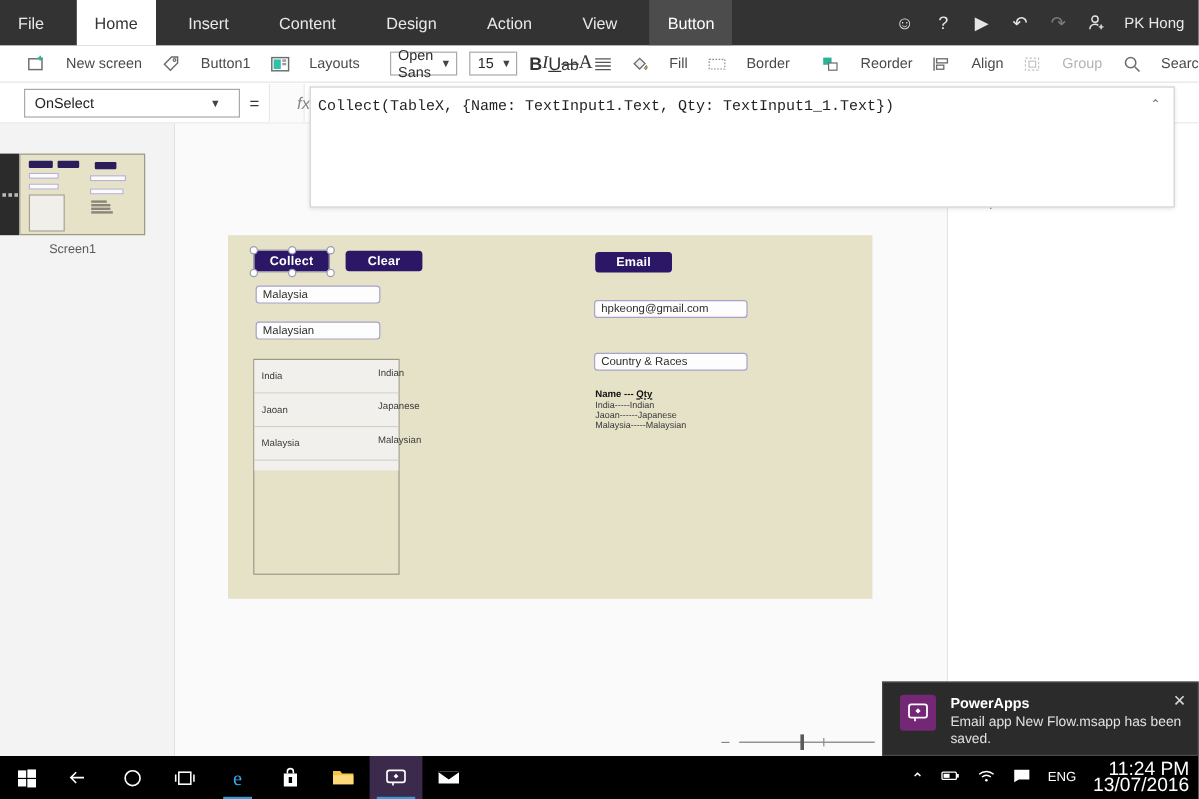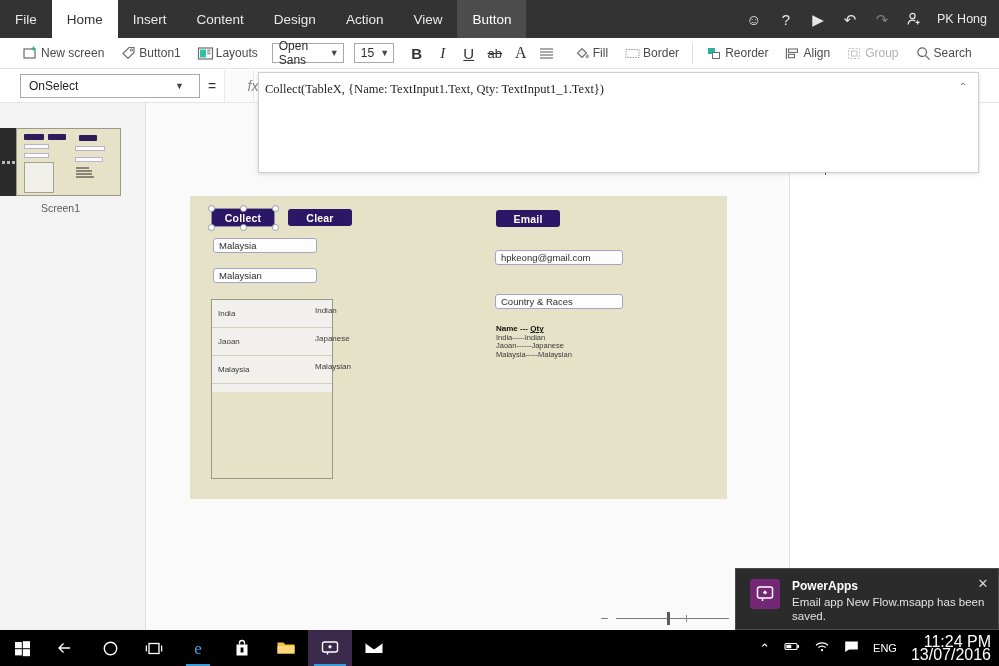--- a/index.html
+++ b/index.html
@@ -8,21 +8,21 @@
     overflow: hidden;
     font-family: "Liberation Sans", sans-serif;
     background: #ffffff;
   }
   #app { position: relative; width: 999px; height: 666px; }
 
   
   .tabbar {
     position: absolute; left: 0; top: 0; width: 999px; height: 38px;
     background: #333333;
-    display: flex; align-items: stretch;
+    display: flex; align-items: stretch; gap: 12px;
   }
   .tab {
     padding: 0 15px; display: flex; align-items: center;
     color: #e9e9e9; font-size: 13.5px; height: 38px;
     cursor: default; white-space: nowrap;
   }
   .tab.active { background: #ffffff; color: #333333; }
   .tab.ctx { background: #4c4c4c; color: #ffffff; }
   .tabbar-right {
     margin-left: auto; display: flex; align-items: center;
@@ -36,21 +36,21 @@
   .tb-icon.dim { color: #7d7d7d; }
   .user-name { font-size: 12.5px; color: #e9e9e9; white-space: nowrap; }
 
   
   .ribbon {
     position: absolute; left: 0; top: 38px; width: 999px; height: 31px;
     background: #ffffff; border-bottom: 1px solid #e2e2e2;
     display: flex; align-items: center; padding-left: 14px;
   }
   .rb-item {
-    display: flex; align-items: center; gap: 2px;
+    display: flex; align-items: center; gap: 16px;
     font-size: 12px; color: #4a4a4a; height: 28px;
     padding: 0 8px; cursor: default; white-space: nowrap;
   }
   .rb-item.disabled { color: #b4b4b4; }
   .rb-ico { width: 17px; height: 17px; position: relative; flex: 0 0 auto; }
   .rb-sep { width: 1px; height: 21px; background: #dcdcdc; margin: 0 5px; }
 
   .sel {
     height: 20px; border: 1px solid #a9a9a9; background: #fff;
     font-size: 12px; color: #2b2b2b; padding: 0 4px 0 6px;
@@ -89,21 +89,21 @@
   }
 
   
   .fxpanel {
     position: absolute; left: 258px; top: 72px; width: 721px; height: 101px;
     background: #ffffff; border: 1px solid #cfcfcf;
     box-shadow: 0 1px 4px rgba(0,0,0,0.14); z-index: 40;
   }
   .fxtext {
     position: absolute; left: 6px; top: 8px; right: 24px;
-    font-family: Liberation Serif, serif;
+    font-family: Liberation Mono, monospace;
     font-size: 12.5px; color: #1f1f1f; white-space: pre; line-height: 16px;
   }
   .fxcollapse {
     position: absolute; right: 8px; top: 8px; width: 14px; height: 12px;
     color: #6f6f6f; font-size: 10px; text-align: center; cursor: default;
   }
 
   
   .leftpane {
     position: absolute; left: 0; top: 103px; width: 146px; bottom: 36px;
@@ -305,21 +305,21 @@
         <svg width="17" height="17" viewBox="0 0 17 17">
           <rect x="1.5" y="3" width="14" height="11" fill="none" stroke="#6b6b6b" stroke-width="1.2"></rect>
           <rect x="3" y="4.5" width="6" height="8" fill="#32c1a8"></rect>
           <rect x="10.2" y="4.5" width="3.3" height="2" fill="#9b9b9b"></rect>
           <rect x="10.2" y="7.4" width="3.3" height="2" fill="#9b9b9b"></rect>
         </svg>
       </span>
       <span>Layouts</span>
     </div>
 
-    <div class="sel font-sel" style="margin-left:6px;">
+    <div class="sel font-sel" style="margin-left:17px;">
       <span>Open Sans</span>
       <span class="cv">▼</span>
     </div>
     <div class="sel size-sel" style="margin-left:10px;">
       <span>15</span>
       <span class="cv">▼</span>
     </div>
 
     <div class="fmt" style="margin-left:10px;font-weight:bold;">
       <span>B</span>

